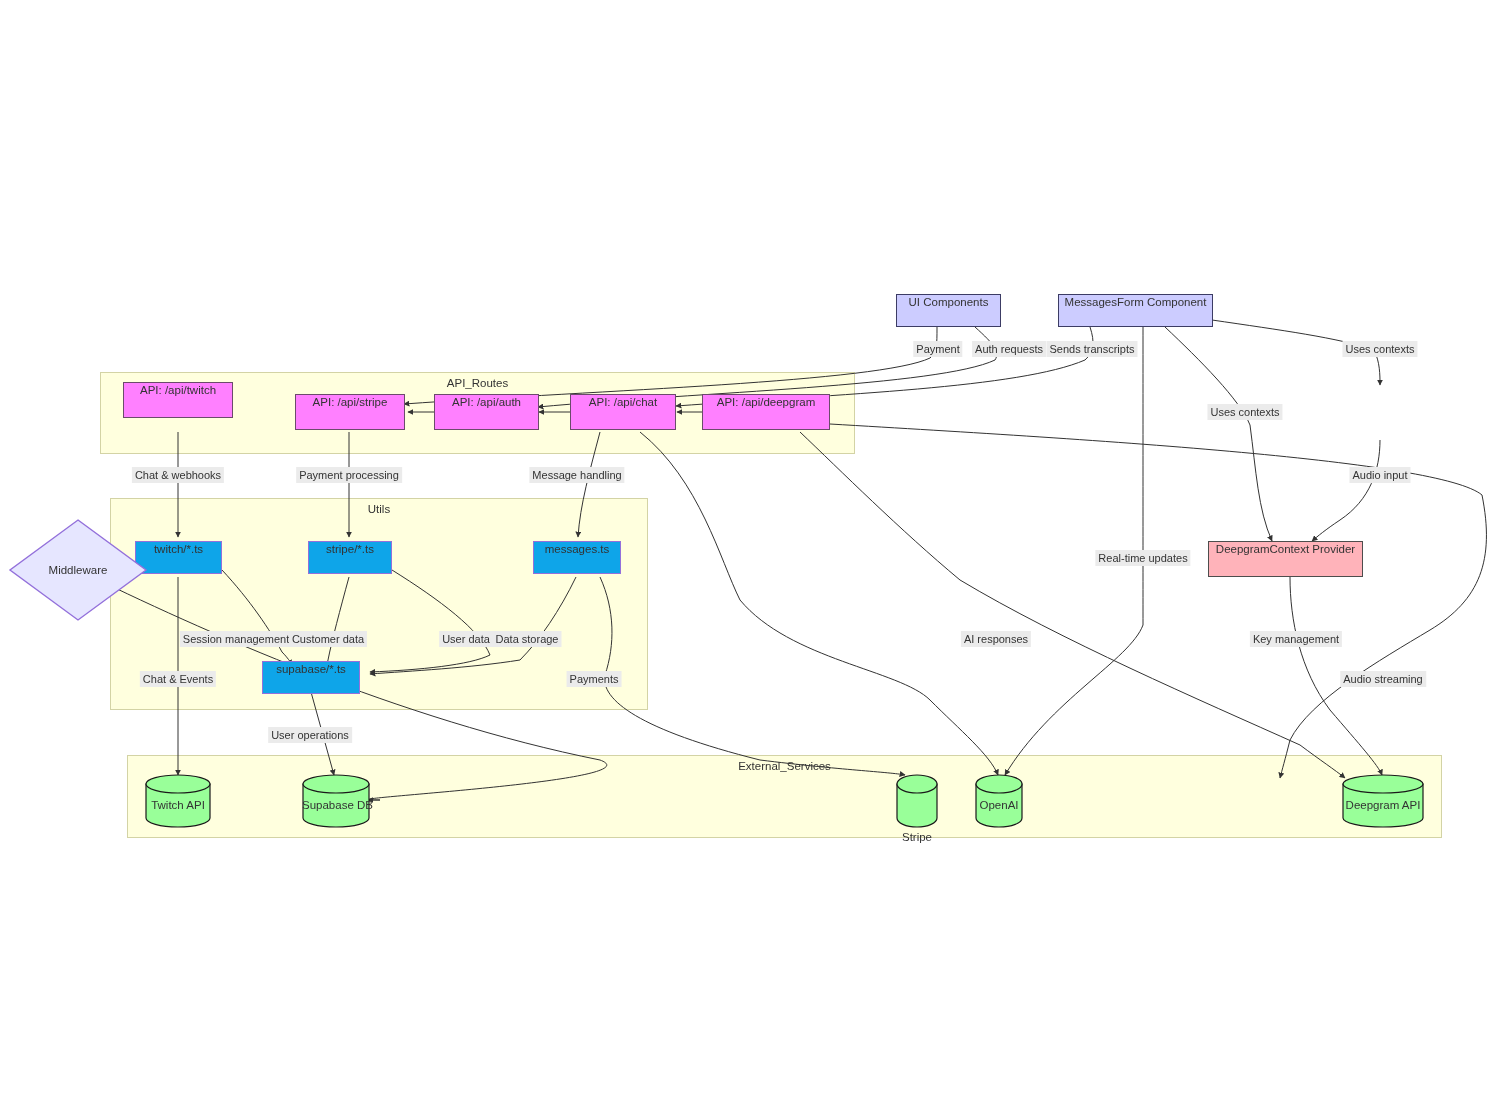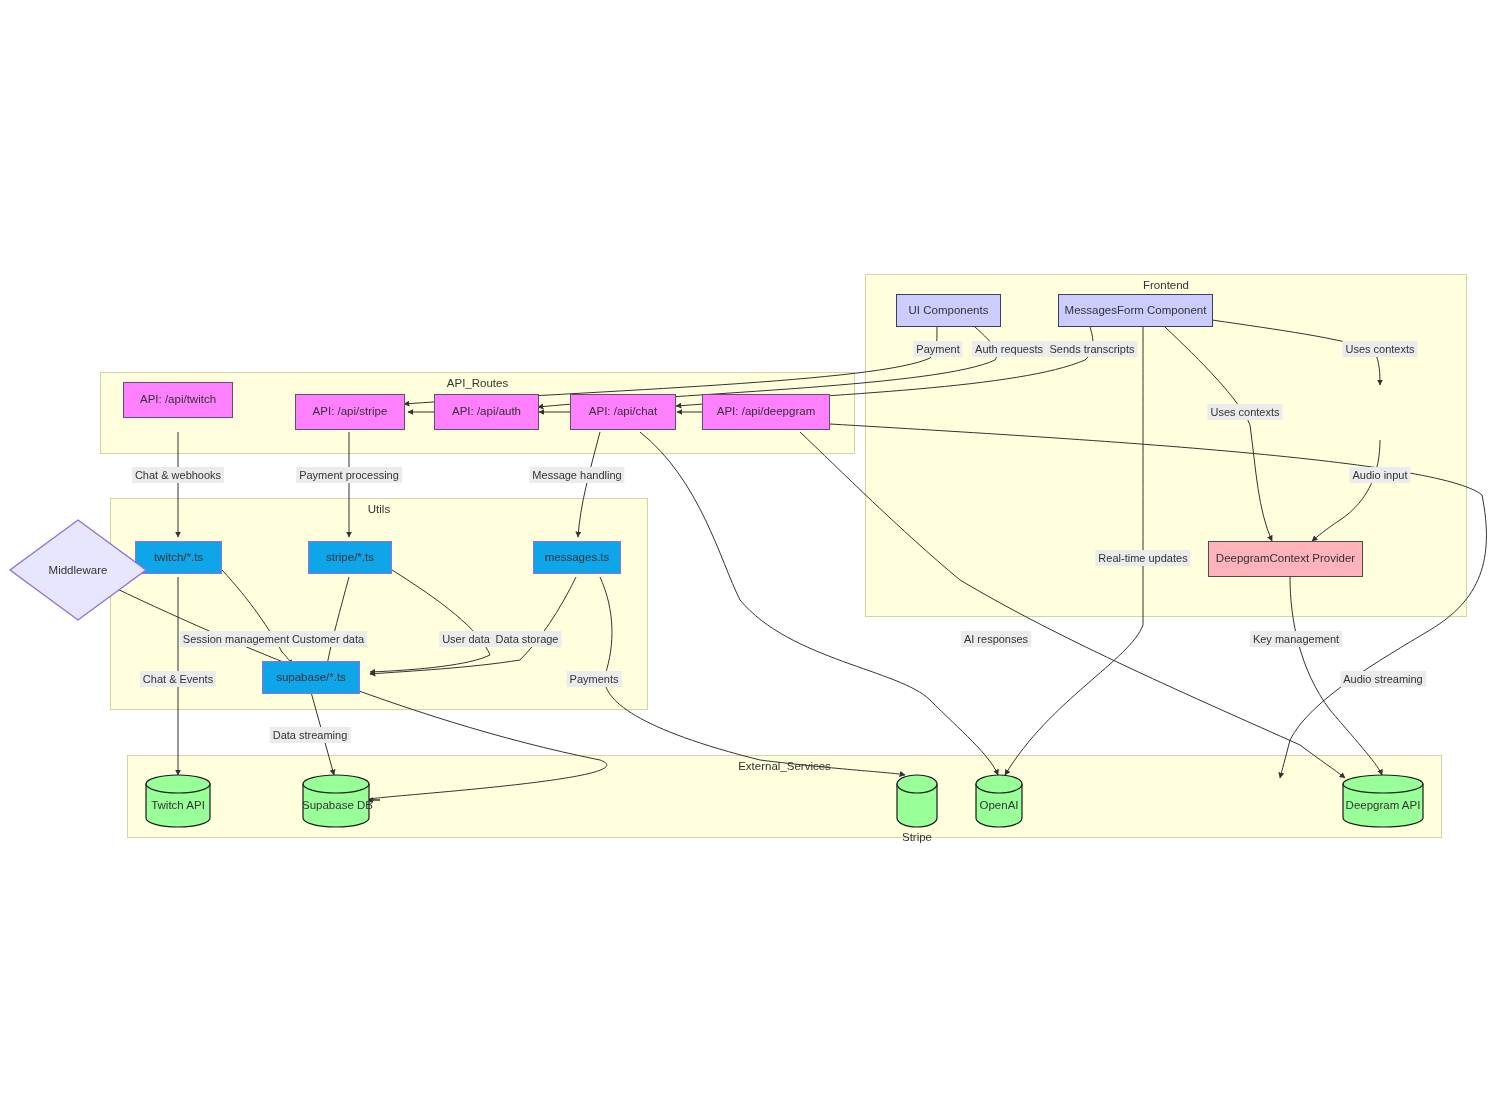--- a/index.html
+++ b/index.html
@@ -42,21 +42,21 @@
     text-align: center;
     font-size: 11.5px;
     color: #333333;
     white-space: nowrap;
   }
   
   .node {
     position: absolute;
     box-sizing: border-box;
     display: flex;
-    align-items: center;
+    align-items: flex-start;
     justify-content: center;
     text-align: center;
     font-size: 11.5px;
     line-height: 1.35;
     color: #333333;
     z-index: 5;
   }
   .node.api {
     background: #ff80ff;
     border: 1.4px solid #6b4b6b;
@@ -117,23 +117,20 @@
     white-space: nowrap;
     transform: translate(-50%, -50%);
     z-index: 8;
   }
 </style>
 </head>
 <body>
 
 <div id="diagram">
 
-  <div class="cluster" style="left:865px; top:274px; width:602px; height:343px;">
-    <div class="cluster-title">Frontend</div>
-  </div>
 
   <div class="cluster" style="left:100px; top:372px; width:755px; height:82px;">
     <div class="cluster-title">API_Routes</div>
   </div>
 
   <div class="cluster" style="left:110px; top:498px; width:538px; height:212px;">
     <div class="cluster-title">Utils</div>
   </div>
 
   <div class="cluster" style="left:127px; top:755px; width:1315px; height:83px;">
@@ -307,16 +304,16 @@
   <div class="elabel" style="left:1380px; top:475px;">Audio input</div>
   <div class="elabel" style="left:236px; top:639px;">Session management</div>
   <div class="elabel" style="left:328px; top:639px;">Customer data</div>
   <div class="elabel" style="left:466px; top:639px;">User data</div>
   <div class="elabel" style="left:527px; top:639px;">Data storage</div>
   <div class="elabel" style="left:1143px; top:558px;">Real-time updates</div>
   <div class="elabel" style="left:178px; top:679px;">Chat &amp; Events</div>
   <div class="elabel" style="left:594px; top:679px;">Payments</div>
   <div class="elabel" style="left:996px; top:639px;">AI responses</div>
   <div class="elabel" style="left:1296px; top:639px;">Key management</div>
-  <div class="elabel" style="left:310px; top:735px;">Data streaming</div>
+  <div class="elabel" style="left:310px; top:735px;">User operations</div>
   <div class="elabel" style="left:1383px; top:679px;">Audio streaming</div>
 
 </div>
 
 </body></html>

